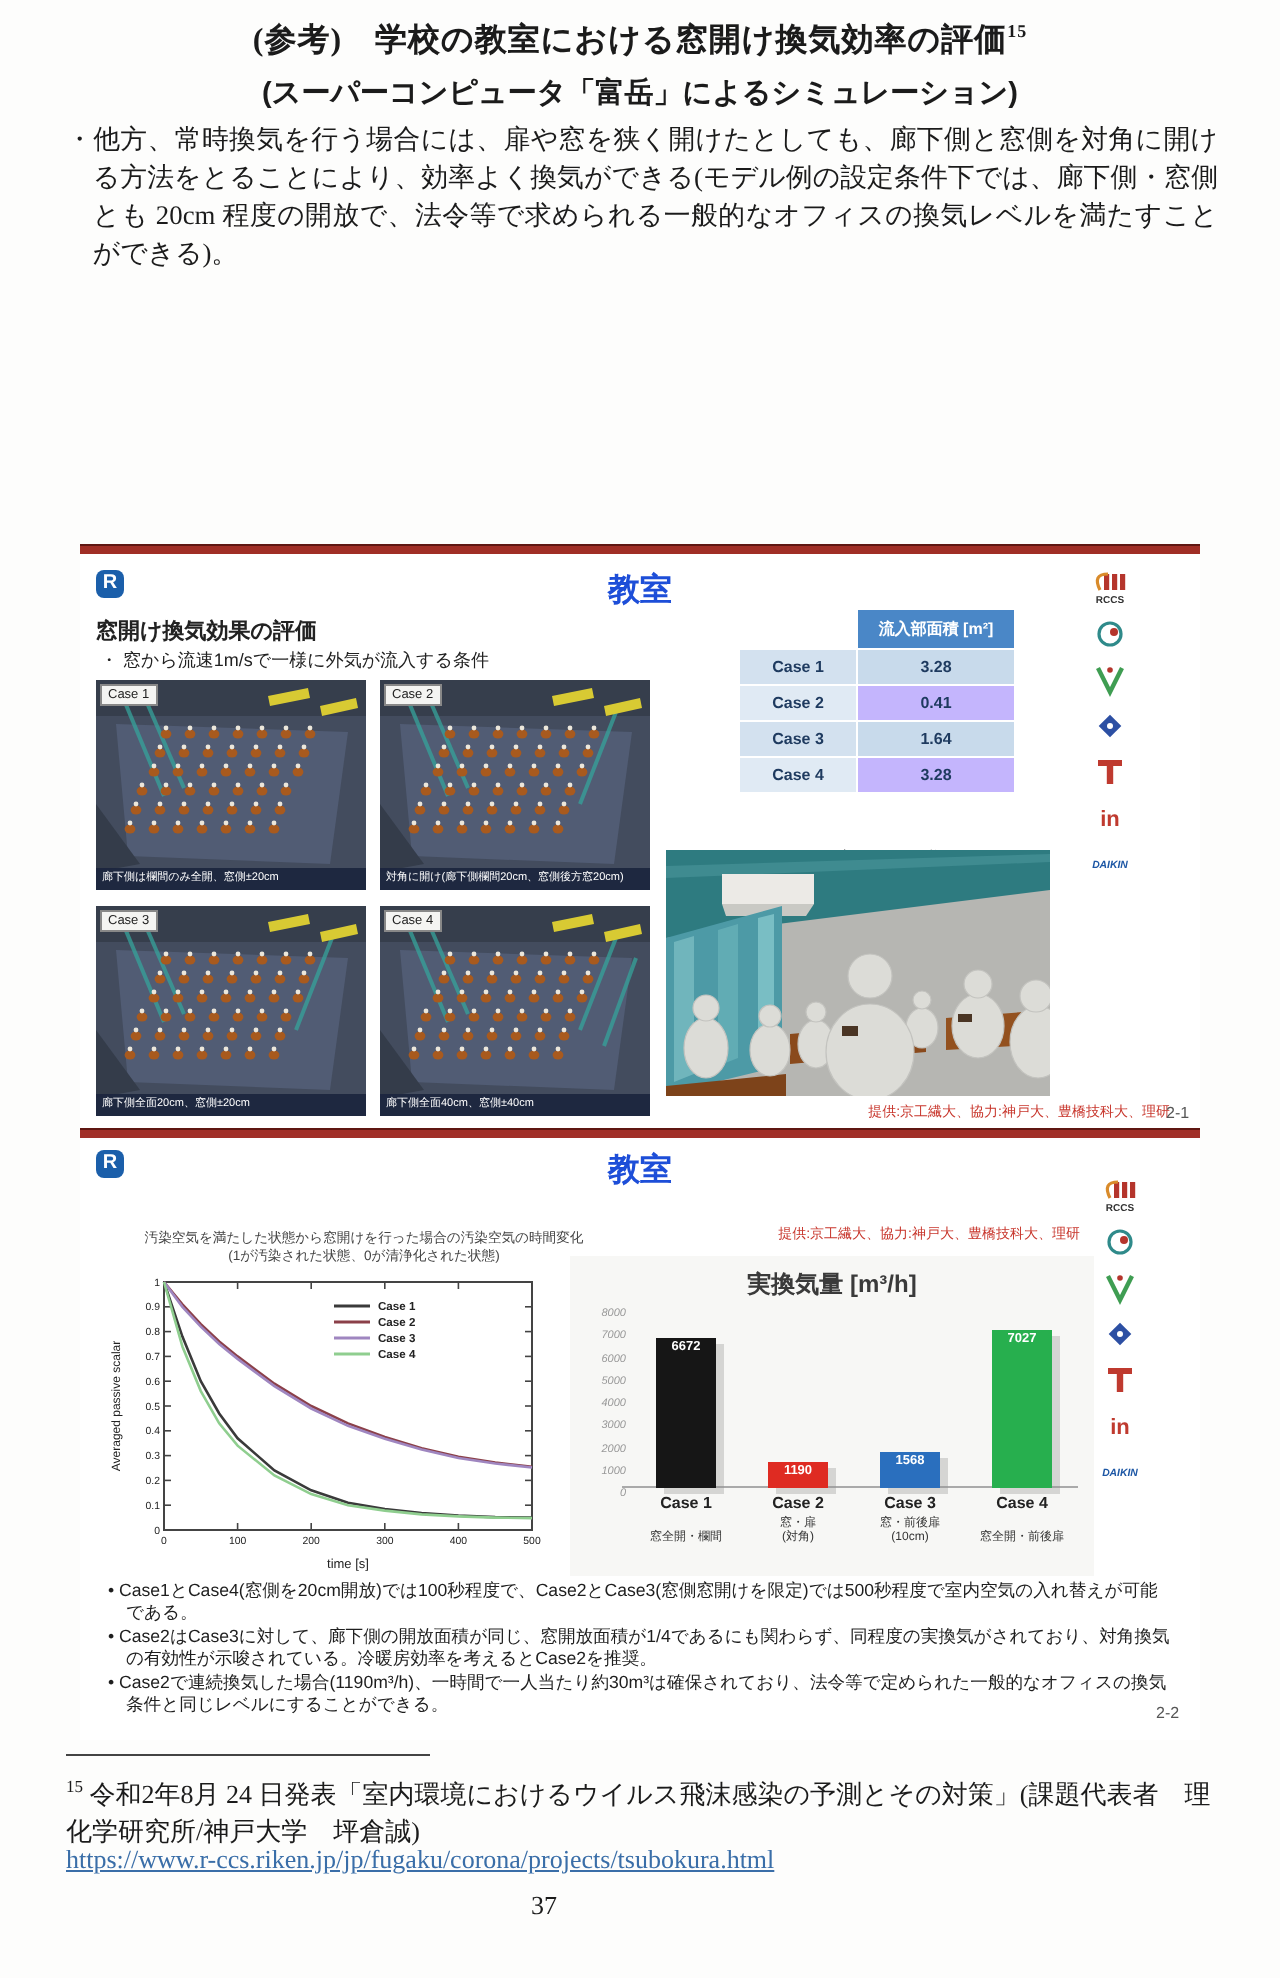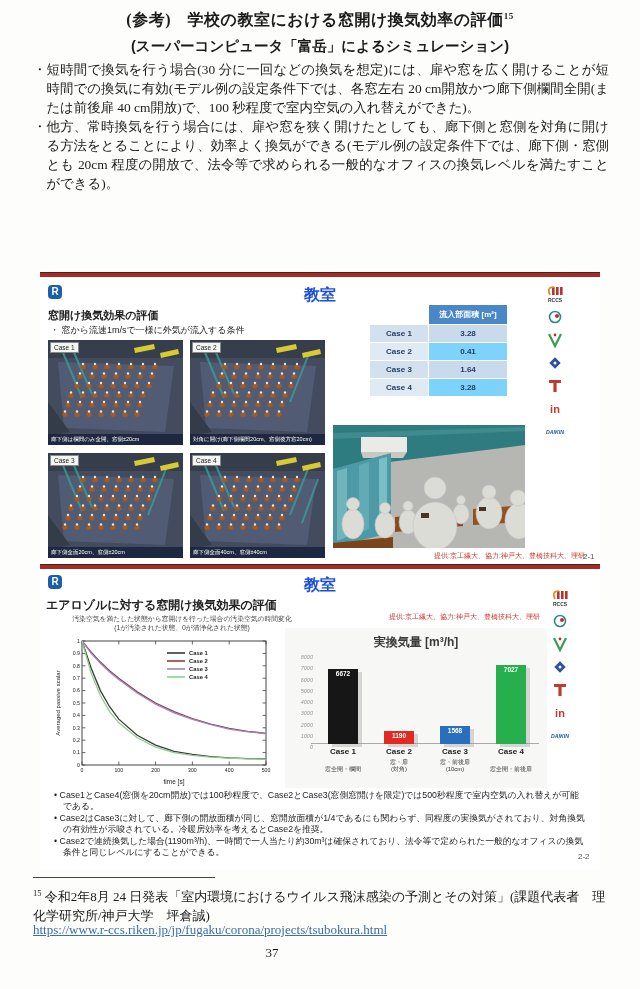--- a/index.html
+++ b/index.html
@@ -37,21 +37,21 @@
   .case-caption{position:absolute;bottom:0;left:0;width:135px;height:11px;background:rgba(27,37,62,.92);
     color:#fff;font-size:5.5px;line-height:11px;padding-left:3px;box-sizing:border-box;white-space:nowrap;}
   
   .s1-table{position:absolute;left:330px;top:33px;width:158px;font-size:8px;color:#1e3a5f;font-weight:bold;}
   .s1-row{display:flex;margin-bottom:1px;}
   .s1-row .c1{width:58px;padding:4px 0;text-align:center;}
   .s1-row .c2{width:78px;padding:4px 0;text-align:center;margin-left:1px;}
   .s1-head .c1{background:#ffffff;}
   .s1-head .c2{background:#4a87c7;color:#fff;}
   .s1-r0 .c1,.s1-r2 .c1{background:#d3e1ef;}.s1-r0 .c2,.s1-r2 .c2{background:#c8daeb;}
-  .s1-r1 .c1,.s1-r3 .c1{background:#e0eaf4;}.s1-r1 .c2,.s1-r3 .c2{background:#7dd3fc;}
+  .s1-r1 .c1,.s1-r3 .c1{background:#e0eaf4;}.s1-r1 .c2,.s1-r3 .c2{background:#c4b5fd;}
   .s1-imgcap{position:absolute;left:330px;top:138px;width:158px;text-align:center;font-size:7.5px;color:#333;margin-top:14px;}
   
   .logo-col{position:absolute;width:34px;text-align:center;}
   .logo{margin:0 auto 6px auto;width:26px;}
   .logo svg{display:block;margin:0 auto;}
   
   .s2-subcap{position:absolute;font-size:6.8px;color:#444;text-align:center;}
   .bar-panel{position:absolute;left:245px;top:58px;width:262px;height:160px;background:#f7f7f5;}
   .bar-title{position:absolute;top:6px;left:0;width:262px;text-align:center;font-size:12px;font-weight:bold;color:#3a3a3a;}
   .bar-plot{position:absolute;left:0;top:26px;width:262px;height:130px;}
@@ -71,21 +71,20 @@
 </style>
 </head>
 <body>
 
 <div class="abs doc-title">
   <span>(参考)　学校の教室における窓開け換気効率の評価</span><sup>15</sup>
 </div>
 <div class="abs doc-subtitle">(スーパーコンピュータ「富岳」によるシミュレーション)</div>
 
 <div class="abs textblock">
-  <p class="p-bullet">・短時間で換気を行う場合(30 分に一回などの換気を想定)には、扉や窓を広く開けることが短時間での換気に有効(モデル例の設定条件下では、各窓左右 20 cm開放かつ廊下側欄間全開(または前後扉 40 cm開放)で、100 秒程度で室内空気の入れ替えができた)。</p>
   <p class="p-bullet">・他方、常時換気を行う場合には、扉や窓を狭く開けたとしても、廊下側と窓側を対角に開ける方法をとることにより、効率よく換気ができる(モデル例の設定条件下では、廊下側・窓側とも 20cm 程度の開放で、法令等で求められる一般的なオフィスの換気レベルを満たすことができる)。</p>
 </div>
 
 <div id="slide1" class="abs slide">
   <div class="redbar" style="top:0;"></div>
   <div class="redbar" style="top:292px;"></div>
   <div class="riken" style="left:8px;top:13px;">R</div>
   <div class="slide-title" style="top:13px;">教室</div>
   <div class="s-heading" style="left:8px;top:36px;font-size:11px;">窓開け換気効果の評価</div>
   <div class="abs" style="left:10px;top:52px;font-size:9px;color:#222;">・ 窓から流速1m/sで一様に外気が流入する条件</div>
@@ -573,21 +572,20 @@
         <svg width="26" height="17" viewBox="0 0 26 17">
           <text x="13" y="10" text-anchor="middle" font-size="5.2" font-weight="bold" font-style="italic" fill="#1d57a5">DAIKIN</text>
         </svg>
       </div>
     </div>
 </div>
 
 <div id="slide2" class="abs slide">
   <div class="riken" style="left:8px;top:5px;">R</div>
   <div class="slide-title" style="top:5px;">教室</div>
-  <div class="s-heading" style="left:6px;top:27px;font-size:12px;">エアロゾルに対する窓開け換気効果の評価</div>
   <div class="s2-subcap" style="left:12px;top:44px;width:260px;">汚染空気を満たした状態から窓開けを行った場合の汚染空気の時間変化</div>
   <div class="s2-subcap" style="left:12px;top:53px;width:260px;">(1が汚染された状態、0が清浄化された状態)</div>
   <div class="credit" style="left:250px;top:42px;width:250px;text-align:right;">提供:京工繊大、協力:神戸大、豊橋技科大、理研</div>
 
   <svg id="line-chart" class="abs" style="left:12px;top:65px;background:#fff;" width="222" height="152">
       <rect x="30" y="6" width="184" height="124" fill="#fff" stroke="#444" stroke-width="1"></rect>
       <line x1="30" y1="130" x2="33.5" y2="130" stroke="#444" stroke-width="0.8"></line>
       <line x1="214" y1="130" x2="210.5" y2="130" stroke="#444" stroke-width="0.8"></line>
       <text x="28" y="131.8" text-anchor="end" font-size="5.2" fill="#222">0</text>
       <line x1="30" y1="117.60000000000001" x2="33.5" y2="117.60000000000001" stroke="#444" stroke-width="0.8"></line>

